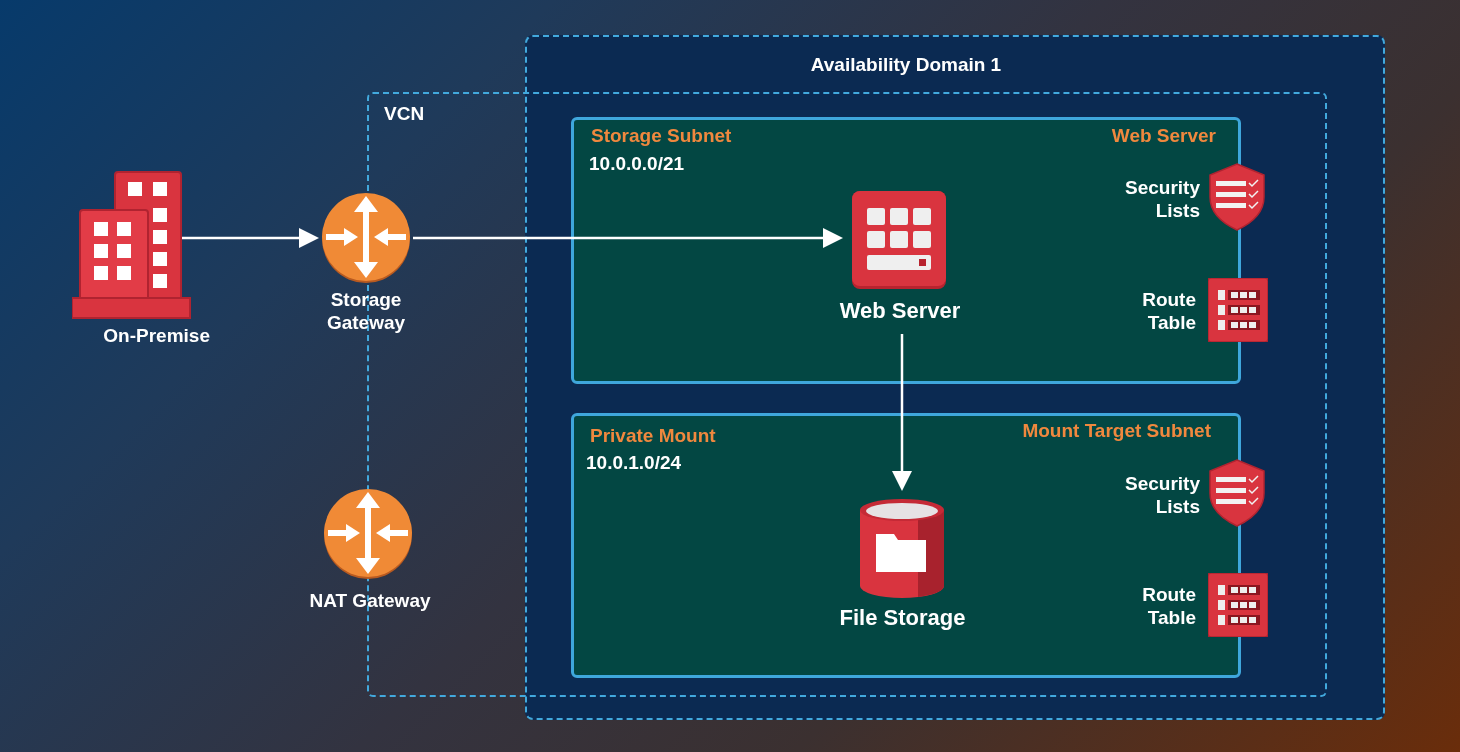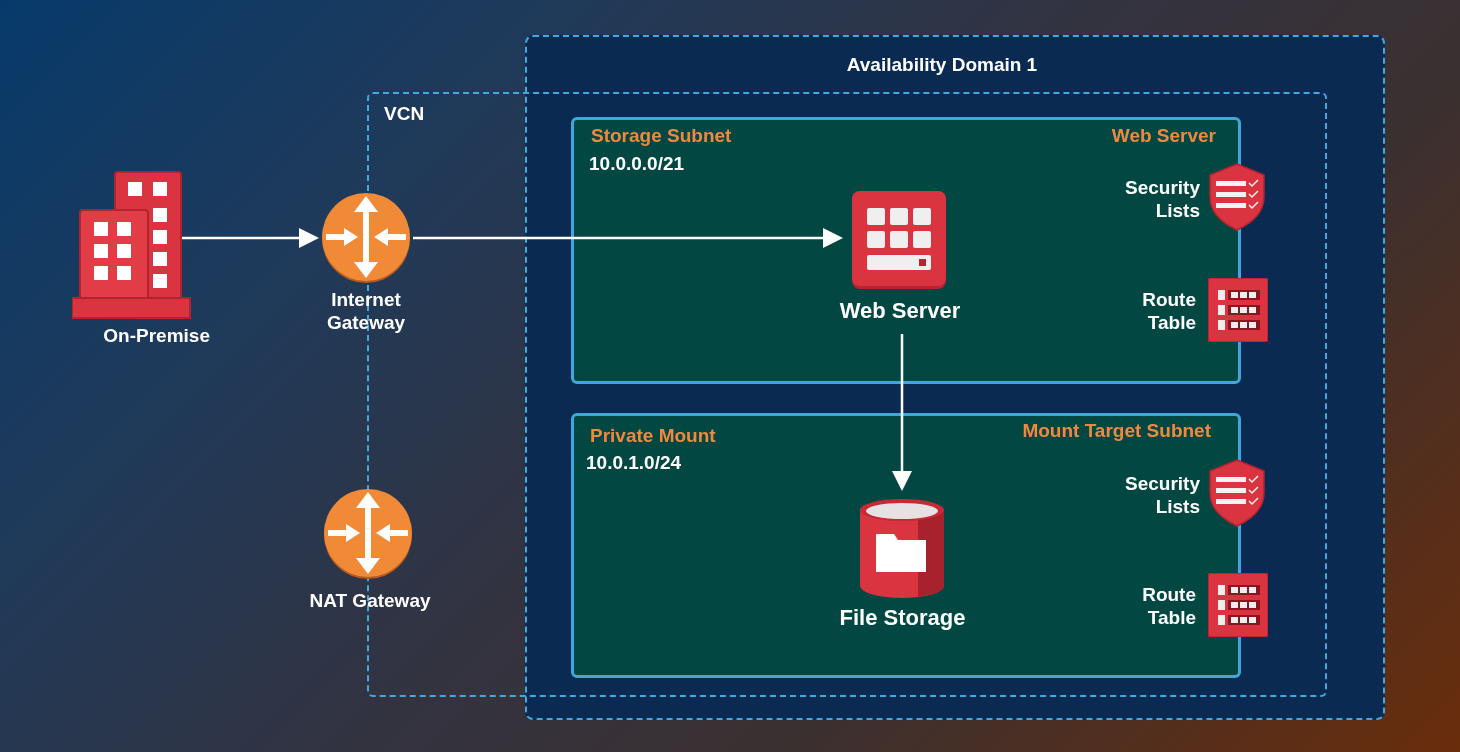--- a/index.html
+++ b/index.html
@@ -29,21 +29,21 @@
     .lbl { font-size: 19px; text-align: right; }
     .lbl-lg { font-size: 22px; }
     .center { text-align: center; }
     .right { text-align: right; }
     svg.icon { display: block; }
   </style>
 </head>
 <body>
 
 <div class="abs box-ad"></div>
-<div class="abs txt-white lbl center" style="left:525px; top:54px; width:762px;margin-left:36px;">Availability Domain 1</div>
+<div class="abs txt-white lbl center" style="left:525px; top:54px; width:762px;">Availability Domain 1</div>
 
 <div class="abs box-vcn"></div>
 <div class="abs txt-white lbl" style="left:384px; top:103px;">VCN</div>
 
 <div class="abs subnet sub-pub"></div>
 <div class="abs txt-orange lbl" style="left:591px; top:125px;">Storage Subnet</div>
 <div class="abs txt-white lbl" style="left:589px; top:153px;">10.0.0.0/21</div>
 <div class="abs txt-orange lbl right" style="left:1000px; top:125px; width:216px;">Web Server</div>
 
 <div class="abs subnet sub-priv"></div>
@@ -91,21 +91,21 @@
     <line x1="46" y1="12" x2="46" y2="78" stroke="#fff" stroke-width="6"></line>
     <polygon points="46,4 34,20 58,20" fill="#fff"></polygon>
     <polygon points="46,86 34,70 58,70" fill="#fff"></polygon>
     <line x1="6" y1="45" x2="26" y2="45" stroke="#fff" stroke-width="6"></line>
     <polygon points="38,45 24,36 24,54" fill="#fff"></polygon>
     <line x1="66" y1="45" x2="86" y2="45" stroke="#fff" stroke-width="6"></line>
     <polygon points="54,45 68,36 68,54" fill="#fff"></polygon>
   </svg>
 </div>
 <div class="abs txt-white lbl center" style="left:296px; top:288px; width:140px; line-height:23px;">
-  <div>Internet</div>
+  <div>Storage</div>
   <div>Gateway</div>
 </div>
 
 <div class="abs" style="left:322px; top:488px;">
   <svg class="icon" width="92" height="92" viewBox="0 0 92 92">
     <circle cx="46" cy="47" r="44" fill="#b85a20"></circle>
     <circle cx="46" cy="45" r="44" fill="#f08a36"></circle>
     <line x1="46" y1="12" x2="46" y2="78" stroke="#fff" stroke-width="6"></line>
     <polygon points="46,4 34,20 58,20" fill="#fff"></polygon>
     <polygon points="46,86 34,70 58,70" fill="#fff"></polygon>

